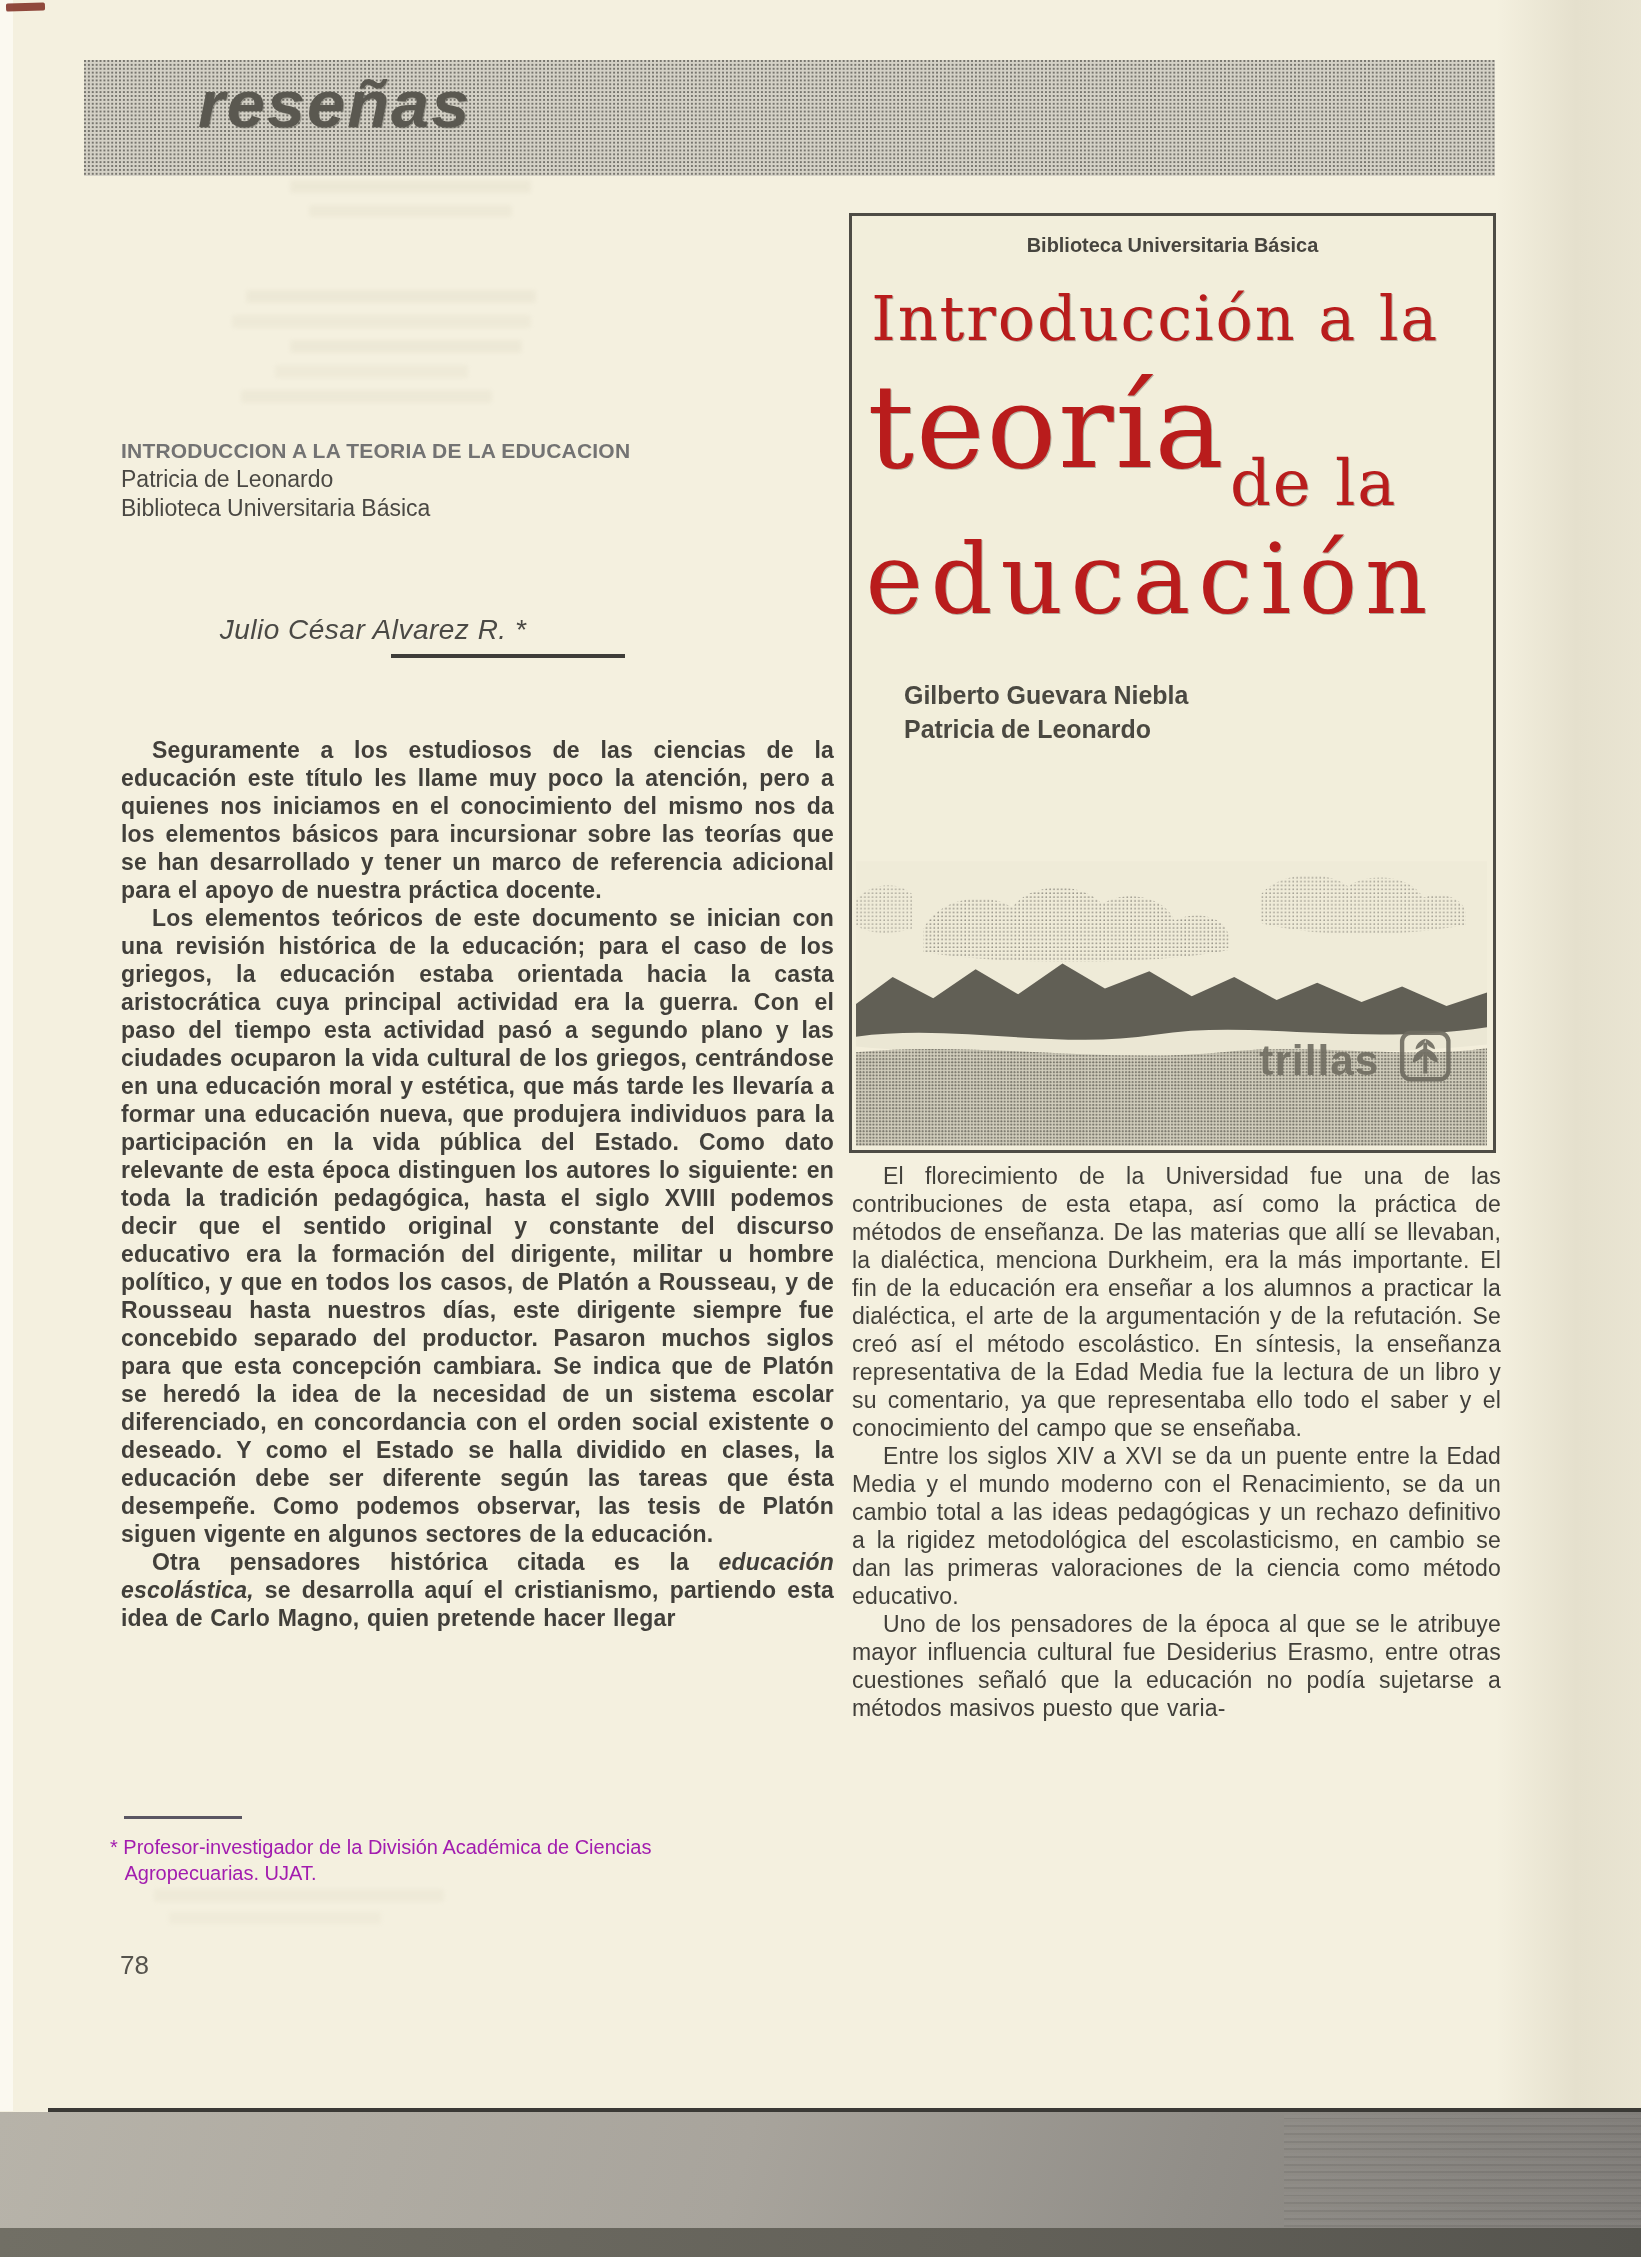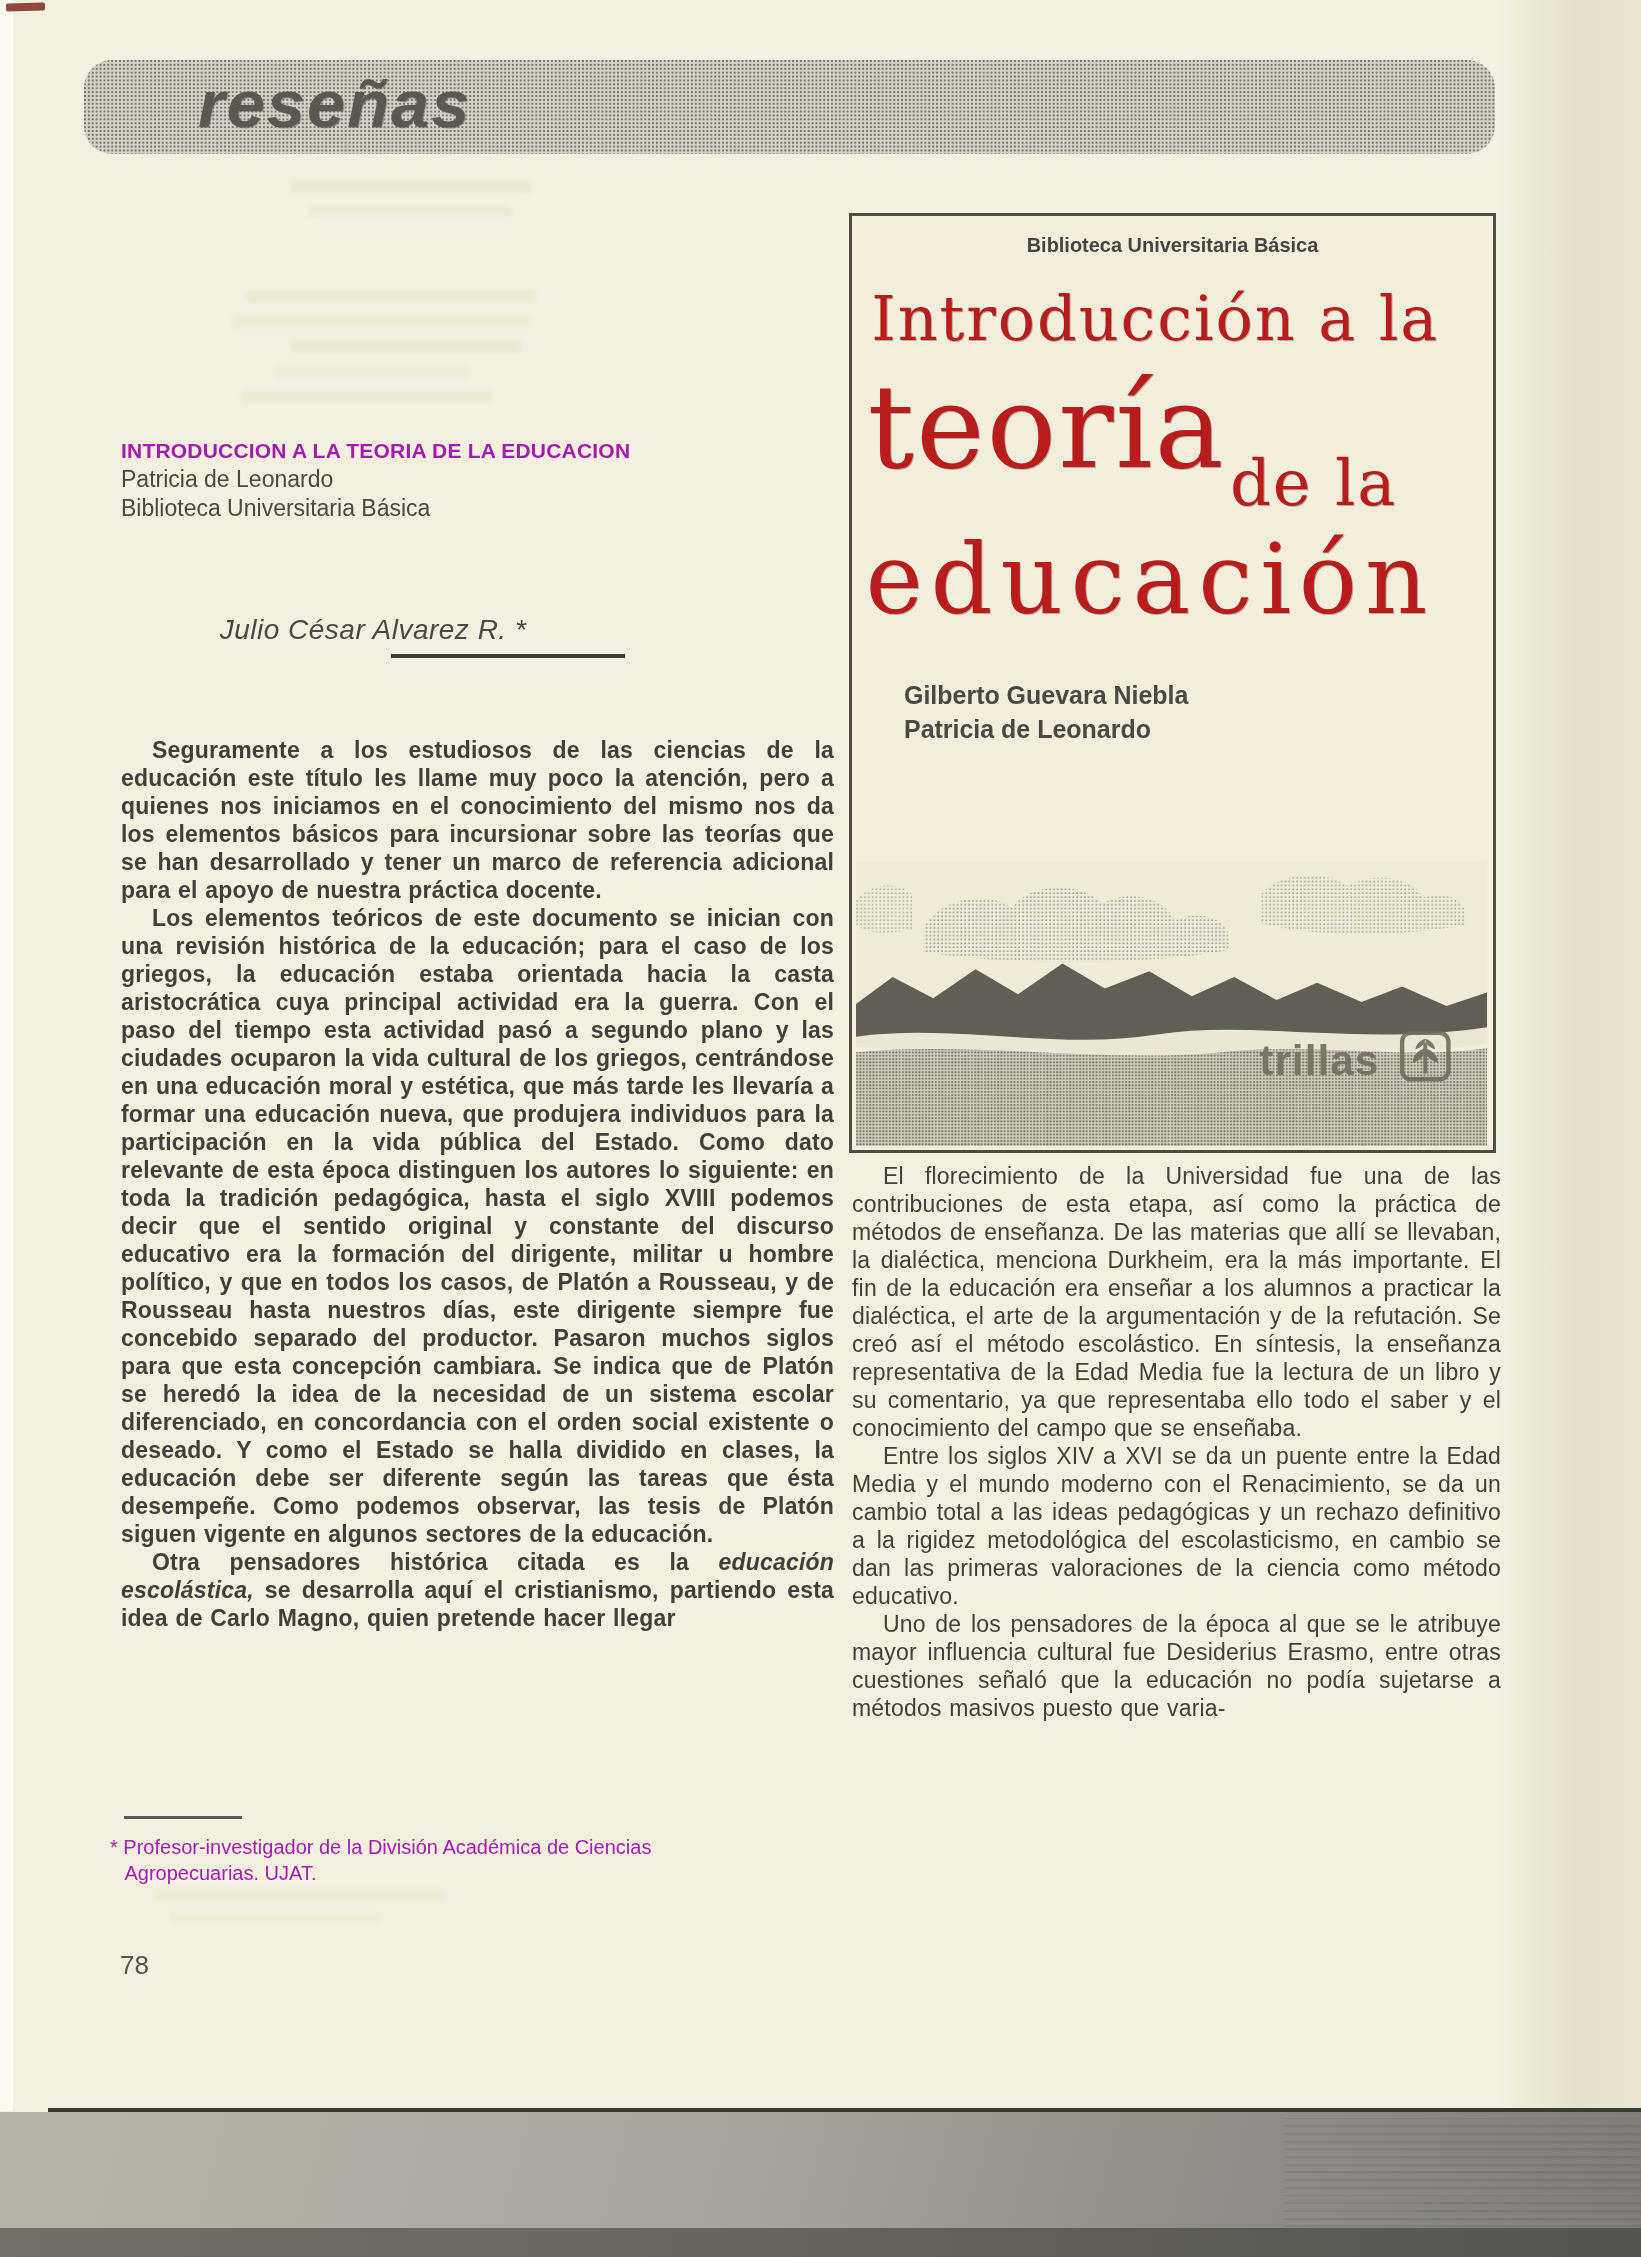--- a/index.html
+++ b/index.html
@@ -18,35 +18,35 @@
     background:linear-gradient(to right,rgba(160,150,118,0),rgba(150,140,110,.16) 55%,rgba(140,130,100,.10));}
   .page-bottom-line{position:absolute;left:48px;top:2108px;width:1593px;height:3.9px;background:#3a3935;}
   .scanner-band{position:absolute;left:0;top:2112px;width:1641px;height:146px;
     background:linear-gradient(105deg,#b7b3a9 0%,#a8a49c 45%,#918e88 72%,#7f7c78 100%);}
   .scanner-band-striation{position:absolute;left:1284px;top:2112px;width:357px;height:146px;opacity:.35;
     background:repeating-linear-gradient(0deg,rgba(30,30,30,.25) 0 1.9px,rgba(255,255,255,.06) 1.9px 4.8px,transparent 4.8px 7.7px);}
   .scanner-band-bottom{position:absolute;left:0;top:2228px;width:1641px;height:29px;
     background:linear-gradient(to right,#716f65,#636159 60%,#55544e);}
 
   
-  .banner{position:absolute;left:84px;top:60px;width:1411px;height:94px;
+  .banner{position:absolute;left:84px;top:60px;width:1411px;height:116px;
     background-color:#d4d1c6;
     background-image:radial-gradient(circle at 1px 1px,rgba(42,42,38,.55) 1px,transparent 1.4px);
-    background-size:3.9px 3.9px;border-radius:28px;}
+    background-size:3.9px 3.9px;}
   .banner-title{position:absolute;left:114px;top:5.8px;
     font-size:66px;font-style:italic;font-weight:700;letter-spacing:1.9px;
     color:#5a5850;transform:scaleX(1.04);transform-origin:left;
     text-shadow:1px 1px 0 rgba(70,68,60,.35);}
 
   
   .ghost{position:absolute;background:#c9c2a8;filter:blur(1.9px);border-radius:1.9px;}
 
   
   .book-info{position:absolute;left:121px;top:436px;width:541px;line-height:29px;}
-  .book-info .bi-title{font-size:21px;font-weight:700;letter-spacing:0.2px;color:#a21caf;}
+  .book-info .bi-title{font-size:21px;font-weight:700;letter-spacing:0.2px;color:#737373;}
   .book-info .bi-line{font-size:23px;color:#4a4843;}
 
   .reviewer-wrap{position:absolute;left:121px;top:614px;width:504px;text-align:center;}
   .reviewer{font-size:28px;font-style:italic;color:#4a4945;letter-spacing:0.5px;}
   .reviewer-rule{margin-top:7.7px;margin-left:auto;width:234px;height:4.8px;background:#3e3d39;}
 
   .col{position:absolute;text-align:justify;font-size:23px;line-height:28px;color:#413f3a;
     letter-spacing:0.2px;word-spacing:1px;}
   .col p{margin:0;text-indent:31px;}
   .col p.noindent{text-indent:0;}

